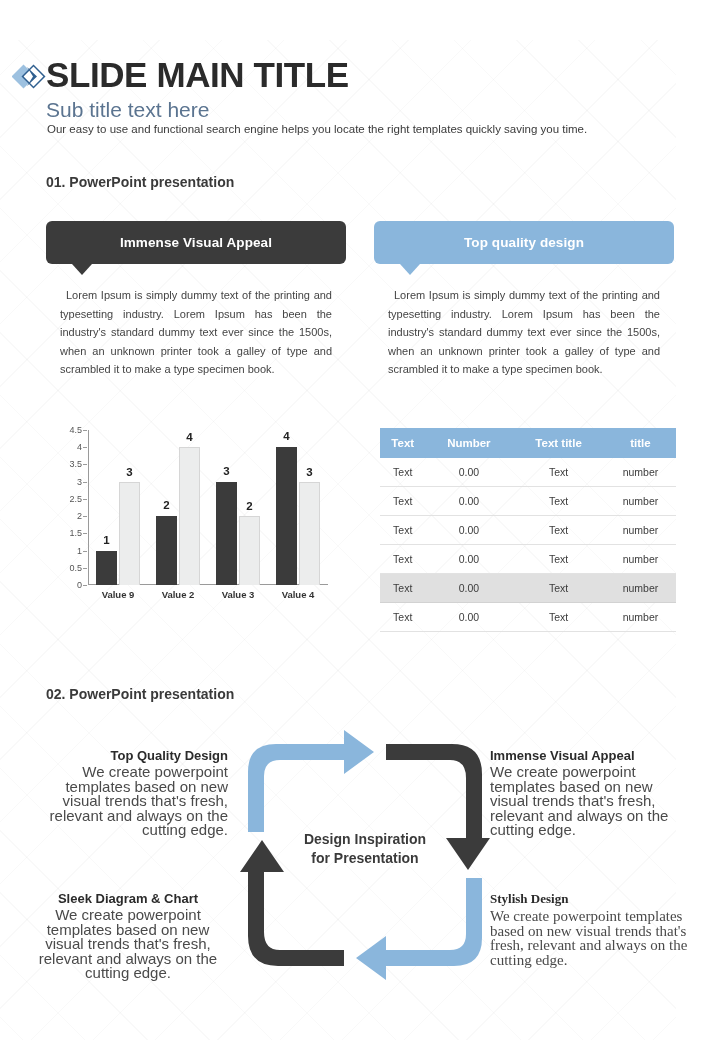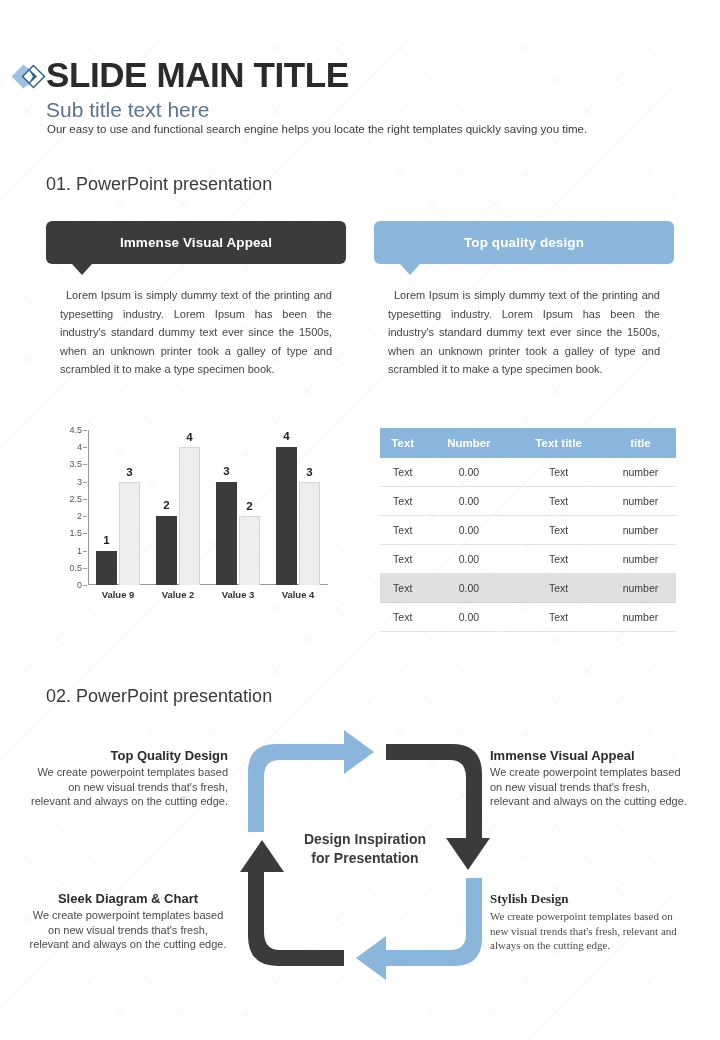--- a/index.html
+++ b/index.html
@@ -46,21 +46,21 @@
 
   .title-desc {
     position:absolute; left:47px; top:83px;
     font-size:11.5px; color:#3a3a3a;
     white-space:nowrap;
   }
 
   
   .section-heading {
     position:absolute;
-    font-size:18px; font-weight:normal;
+    font-size:14px; font-weight:bold;
     color:#3a3a3a;
     white-space:nowrap;
   }
   #sec1-heading { left:46px; top:134px; }
   #sec2-heading { left:46px; top:646px; }
 
   
   .callout { position:absolute; width:300px; }
 
   .callout-box {
@@ -178,21 +178,21 @@
     font-size:14px; font-weight:bold; color:#3a3a3a;
     line-height:19px;
   }
 
   .cyc-text { position:absolute; width:200px; }
   .cyc-text .ct-title {
     font-size:13px; font-weight:bold; color:#2b2b2b;
     margin-bottom:2px;
   }
   .cyc-text .ct-body {
-    font-size:11px; color:#4a4a4a; line-height:14.5px;
+    font-size:15px; color:#4a4a4a; line-height:14.5px;
   }
   .cyc-text.right-align { text-align:right; }
   .cyc-text.left-align  { text-align:left; }
 
   #cyc-tl { left:28px;  top:708px; }
   #cyc-tr { left:490px; top:708px; }
   #cyc-bl { left:28px;  top:851px;text-align:center; }
   #cyc-br { left:490px; top:851px;font-family:Liberation Serif, serif; }
 
   

